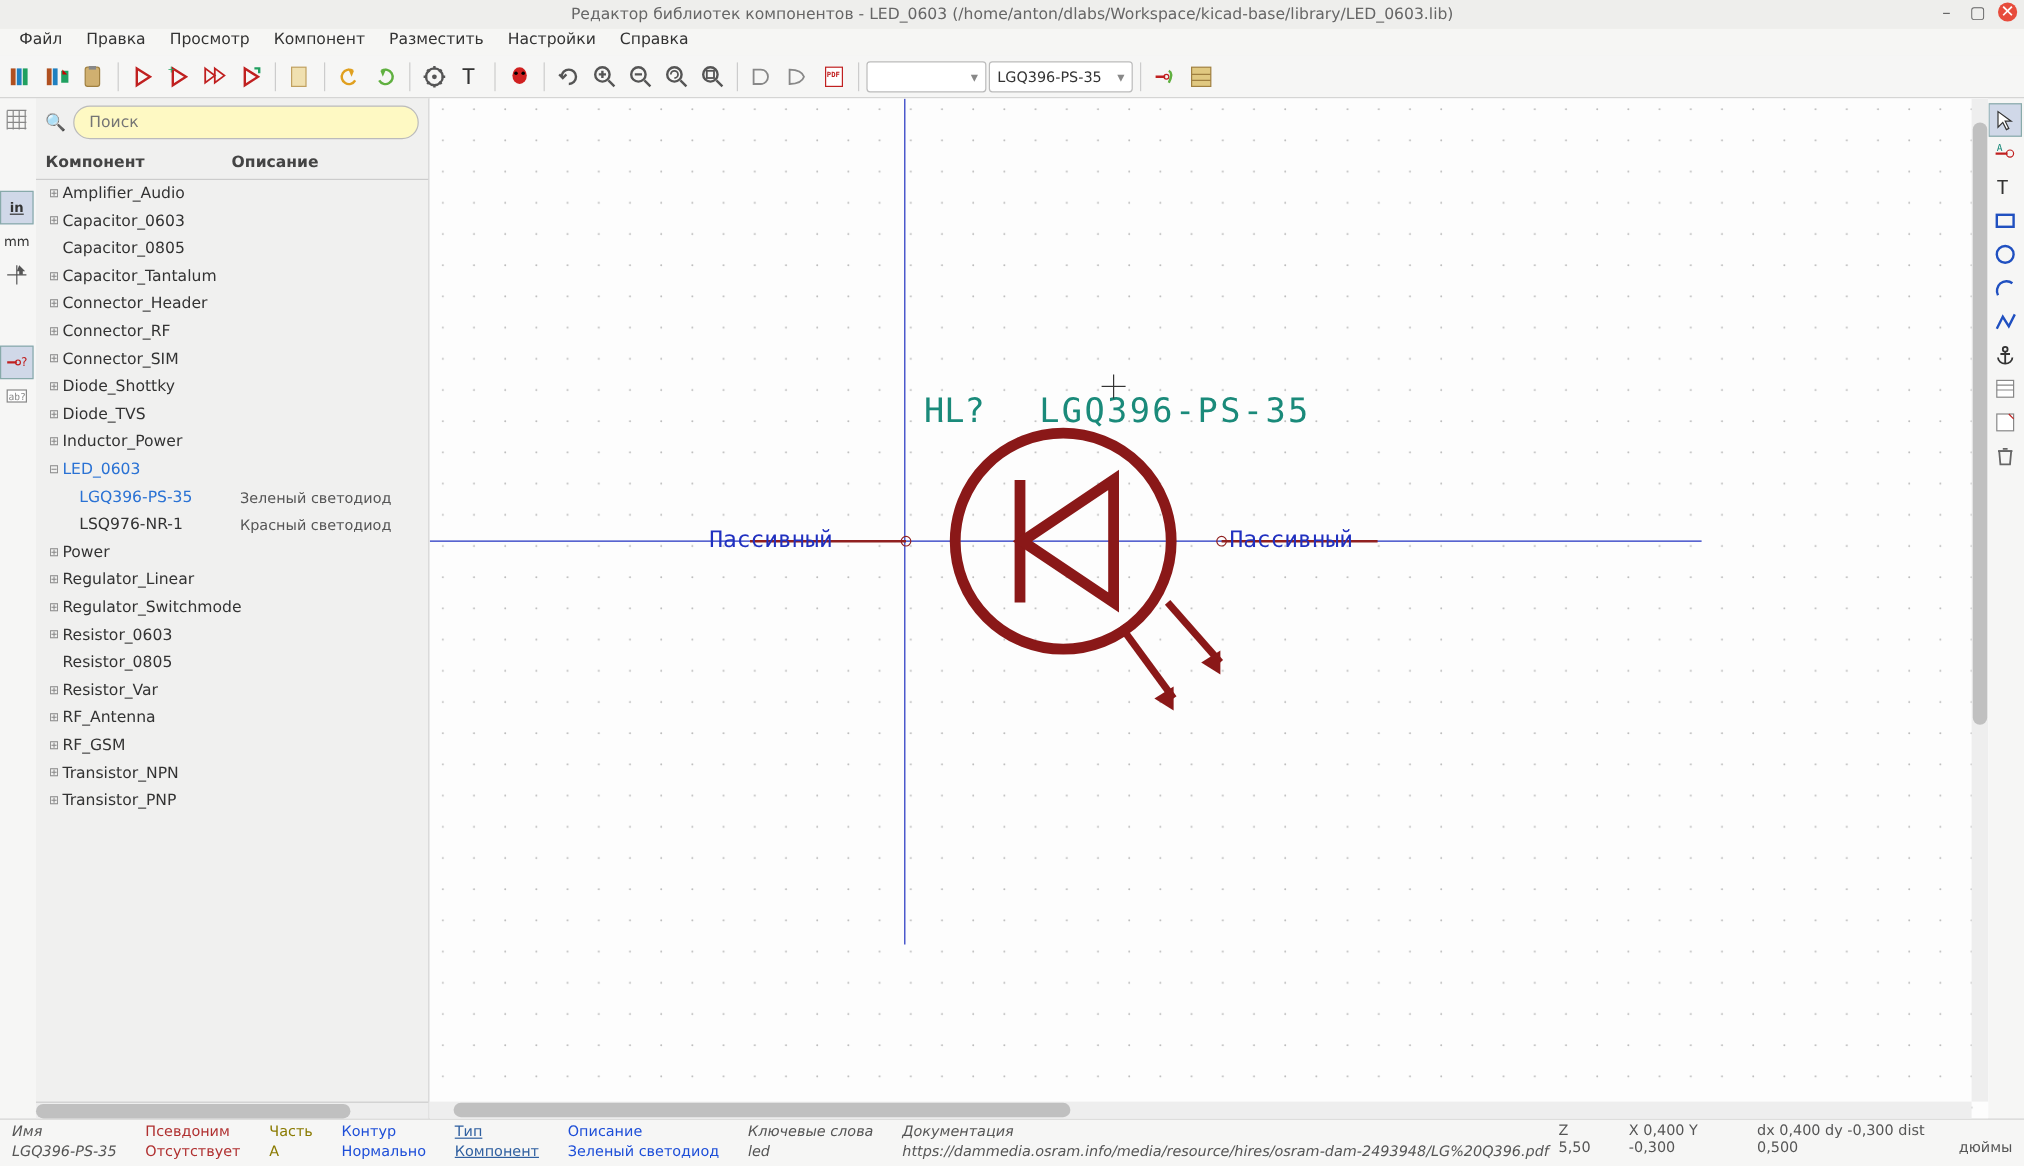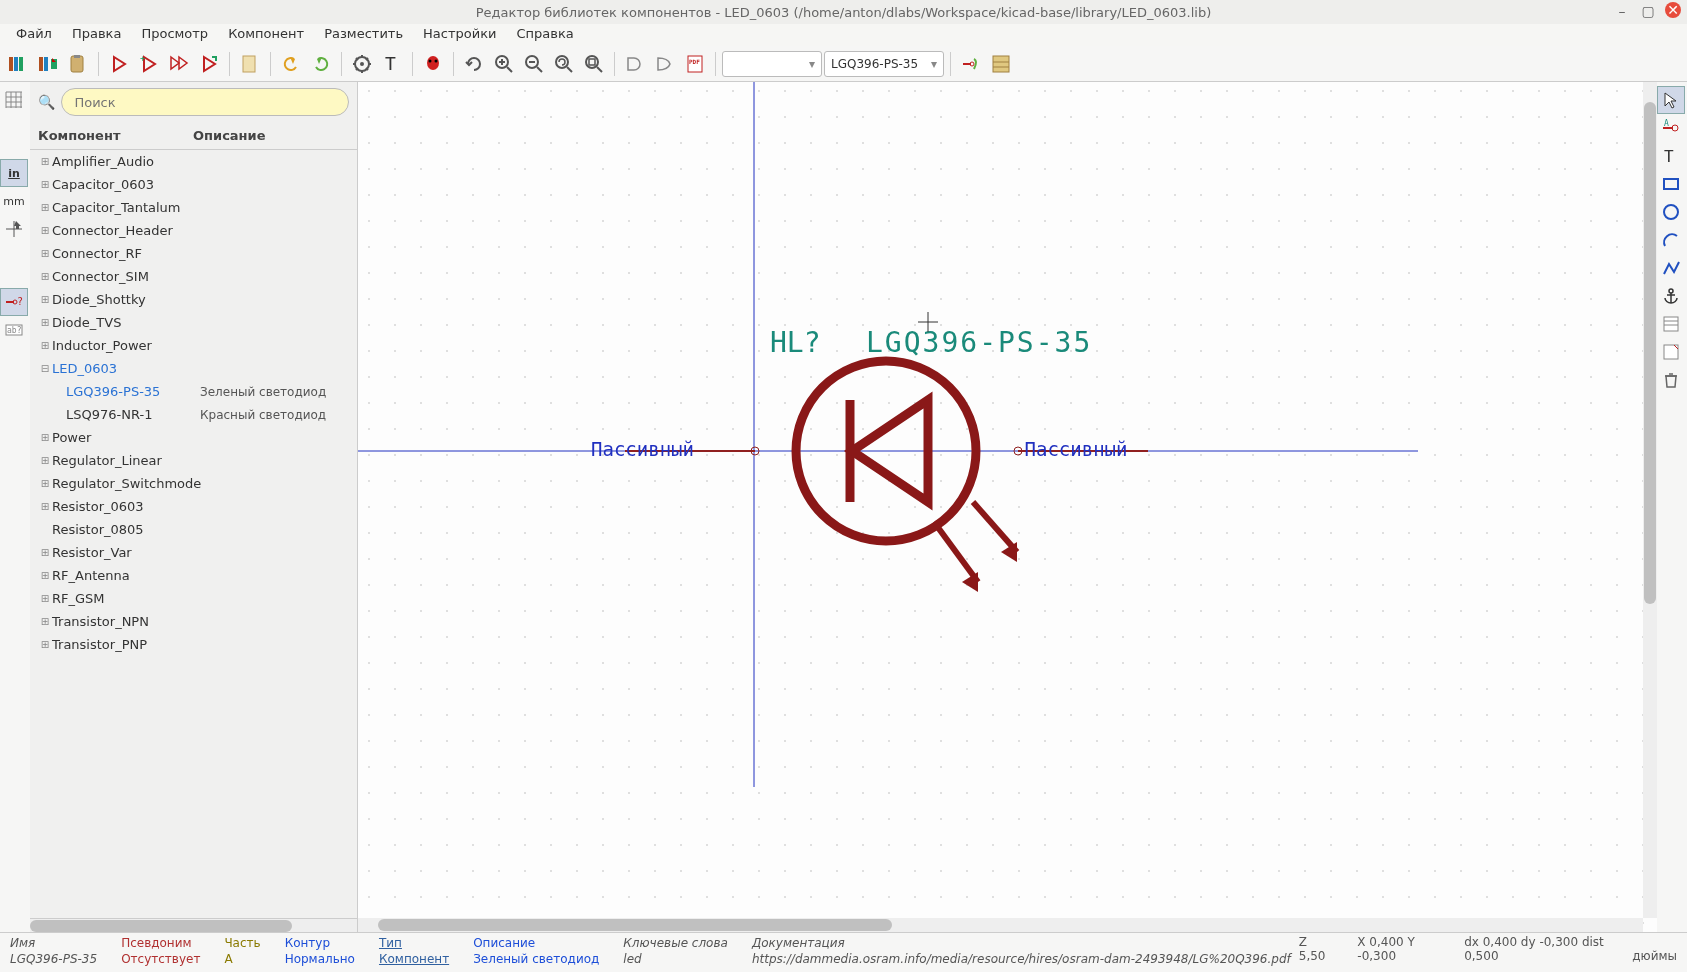--- a/index.html
+++ b/index.html
@@ -308,20 +308,25 @@
           <span class="exp">⊞</span>
           <span class="name">Amplifier_Audio</span>
           <span class="desc"></span>
         </div>
         <div class="tree-row">
           <span class="exp">⊞</span>
           <span class="name">Capacitor_0603</span>
           <span class="desc"></span>
         </div>
         <div class="tree-row">
+          <span class="exp"></span>
+          <span class="name">Capacitor_0805</span>
+          <span class="desc"></span>
+        </div>
+        <div class="tree-row">
           <span class="exp">⊞</span>
           <span class="name">Capacitor_Tantalum</span>
           <span class="desc"></span>
         </div>
         <div class="tree-row">
           <span class="exp">⊞</span>
           <span class="name">Connector_Header</span>
           <span class="desc"></span>
         </div>
         <div class="tree-row">

